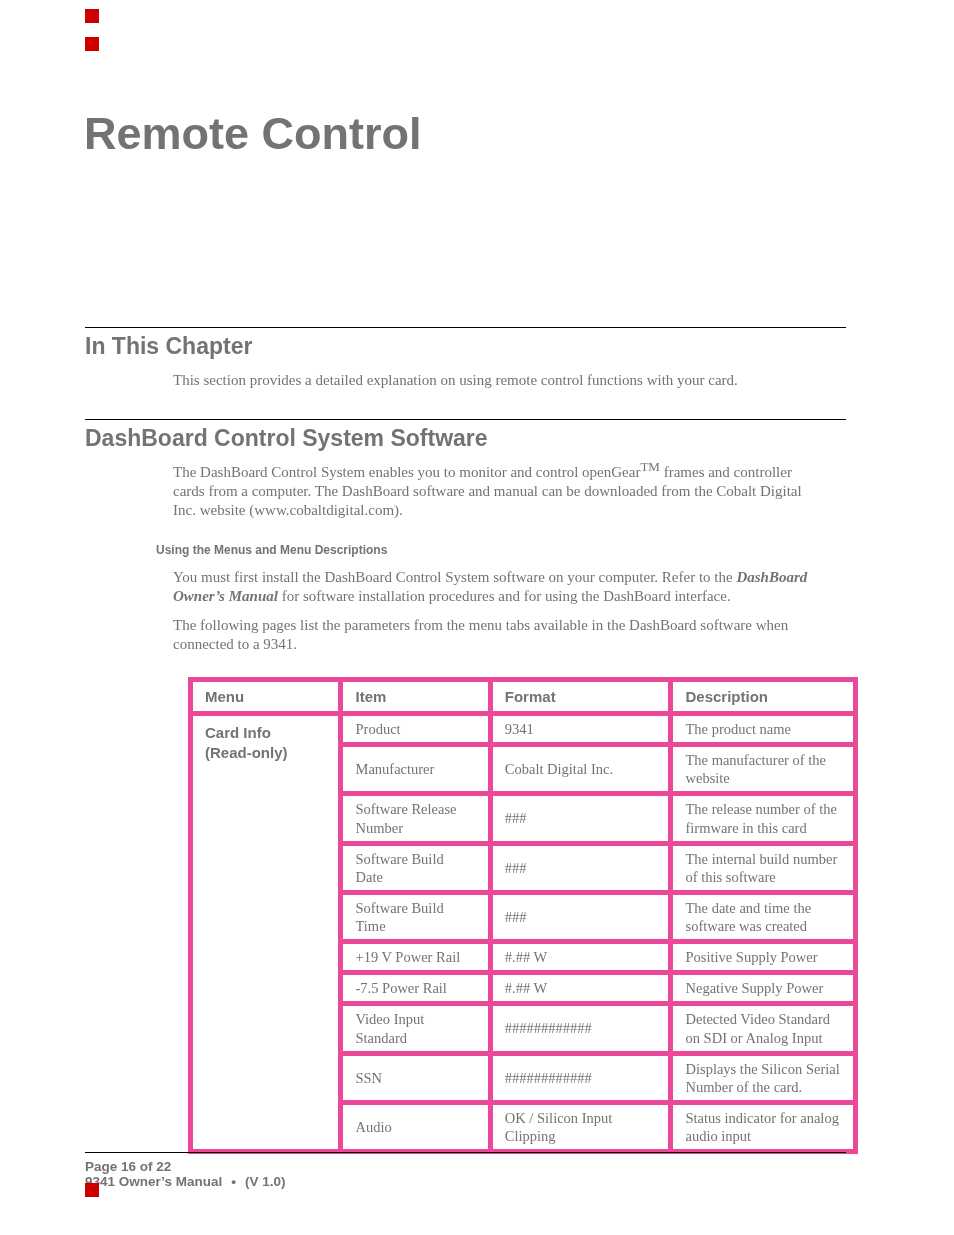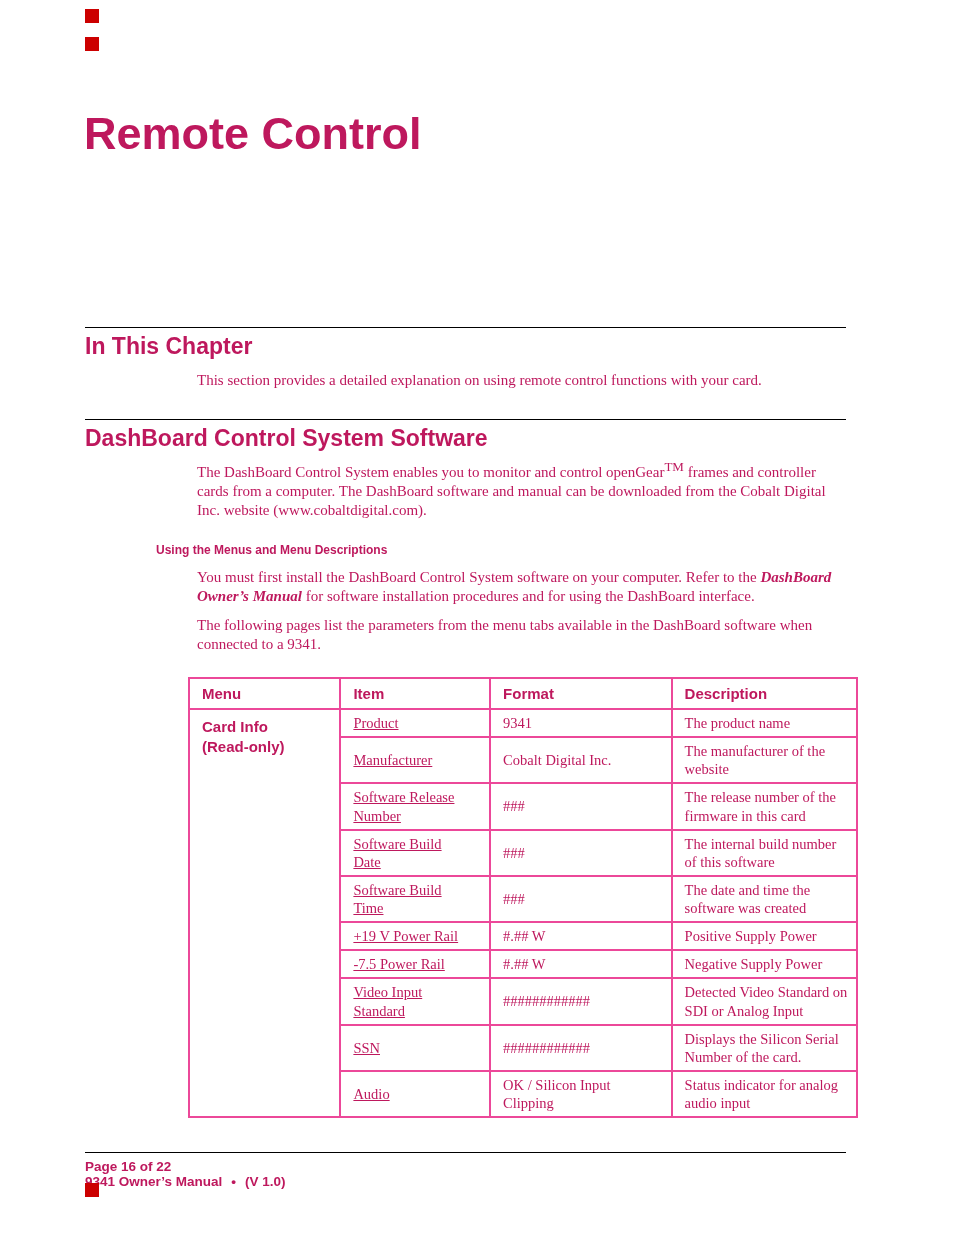--- a/index.html
+++ b/index.html
@@ -2,21 +2,21 @@
 <html><head>
 <meta charset="utf-8">
 <style>
   * { margin: 0; padding: 0; box-sizing: border-box; }
   html, body { background: #ffffff; }
   .page {
     position: relative;
     width: 876px;
     height: 1235px;
     background: #ffffff;
-    color: #be185d;
+    color: #737373;
     font-family: "Liberation Serif", serif;
     overflow: hidden;
   }
 
   
   .red-sq {
     position: absolute;
     left: 85px;
     width: 14px;
     height: 14px;
@@ -49,21 +49,21 @@
     font-family: "Liberation Sans", sans-serif;
     font-weight: bold;
     font-size: 23px;
     margin-top: 5px;
   }
 
   .body-text {
     font-family: "Liberation Serif", serif;
     font-size: 15px;
     line-height: 1.26;
-    margin: 11px 0 0 112px;
+    margin: 11px 0 0 88px;
     width: 652px;
   }
 
   .body-text sup {
     font-size: 13px;
     line-height: 0;
     vertical-align: super;
   }
 
   .em-manual { font-weight: bold; font-style: italic; }
@@ -79,36 +79,36 @@
   .menu-table {
     position: absolute;
     left: 188px;
     top: 677px;
     width: 670px;
     border-collapse: collapse;
     border: 2px solid #000;
     font-family: "Liberation Serif", serif;
     font-size: 14.5px;
   }
-  .menu-table th, .menu-table td { border: 2px solid #ec4899; }
+  .menu-table th, .menu-table td { border: 5px solid #ec4899; }
   .menu-table th {
     font-family: "Liberation Sans", sans-serif;
     font-weight: bold;
     font-size: 15px;
     text-align: left;
     padding: 6px 6px 6px 12px;
     height: 30px;
     vertical-align: middle;
   }
   .menu-table td {
     padding: 4px 8px 4px 12px;
     vertical-align: middle;
     line-height: 1.25;
   }
-  .menu-table td.item-cell { padding-right: 18px; text-decoration: underline; }
+  .menu-table td.item-cell { padding-right: 18px; }
   .menu-table td.menu-cell {
     vertical-align: top;
     font-family: "Liberation Sans", sans-serif;
     font-weight: bold;
     font-size: 15px;
     padding-top: 7px;
     margin-top: 9px;
   }
   .menu-cell span { display: block; line-height: 1.3; }
   .menu-table tr.row-single td { height: 27px; }

